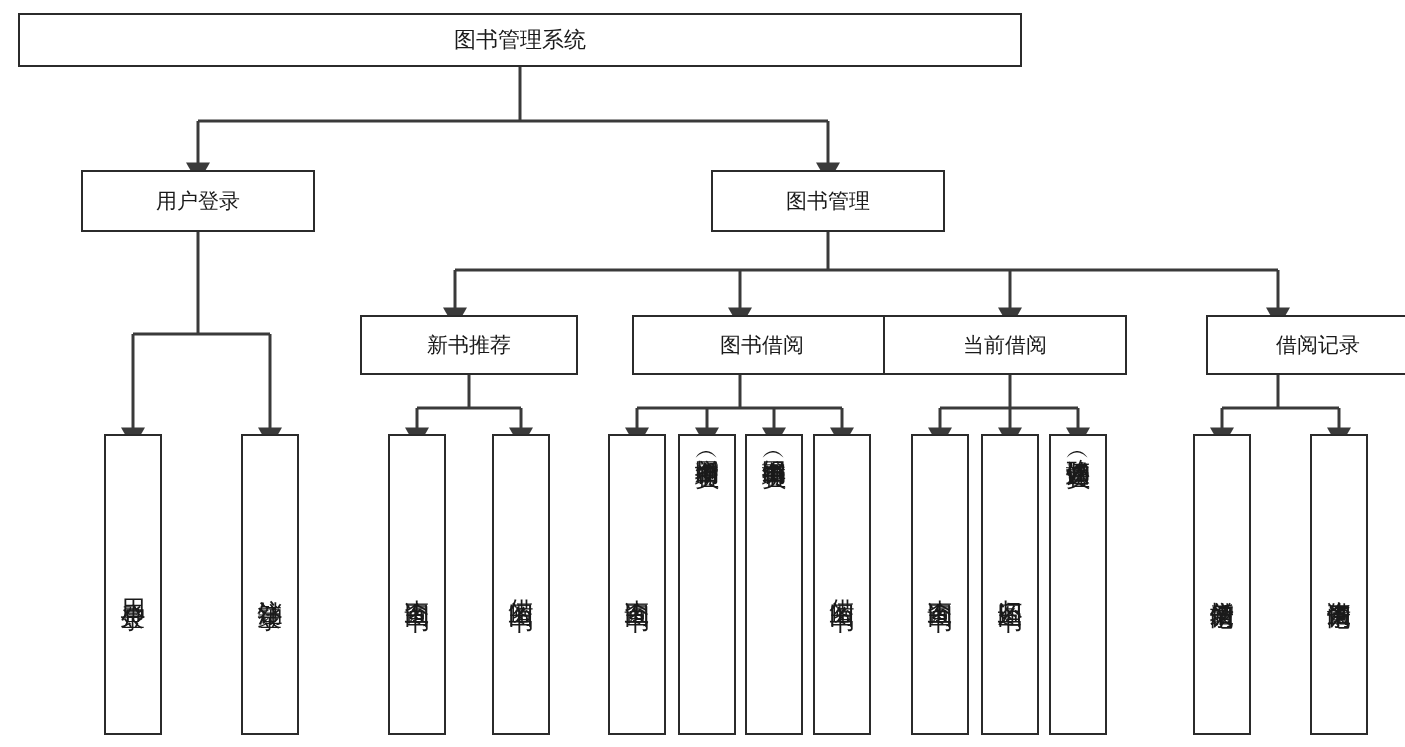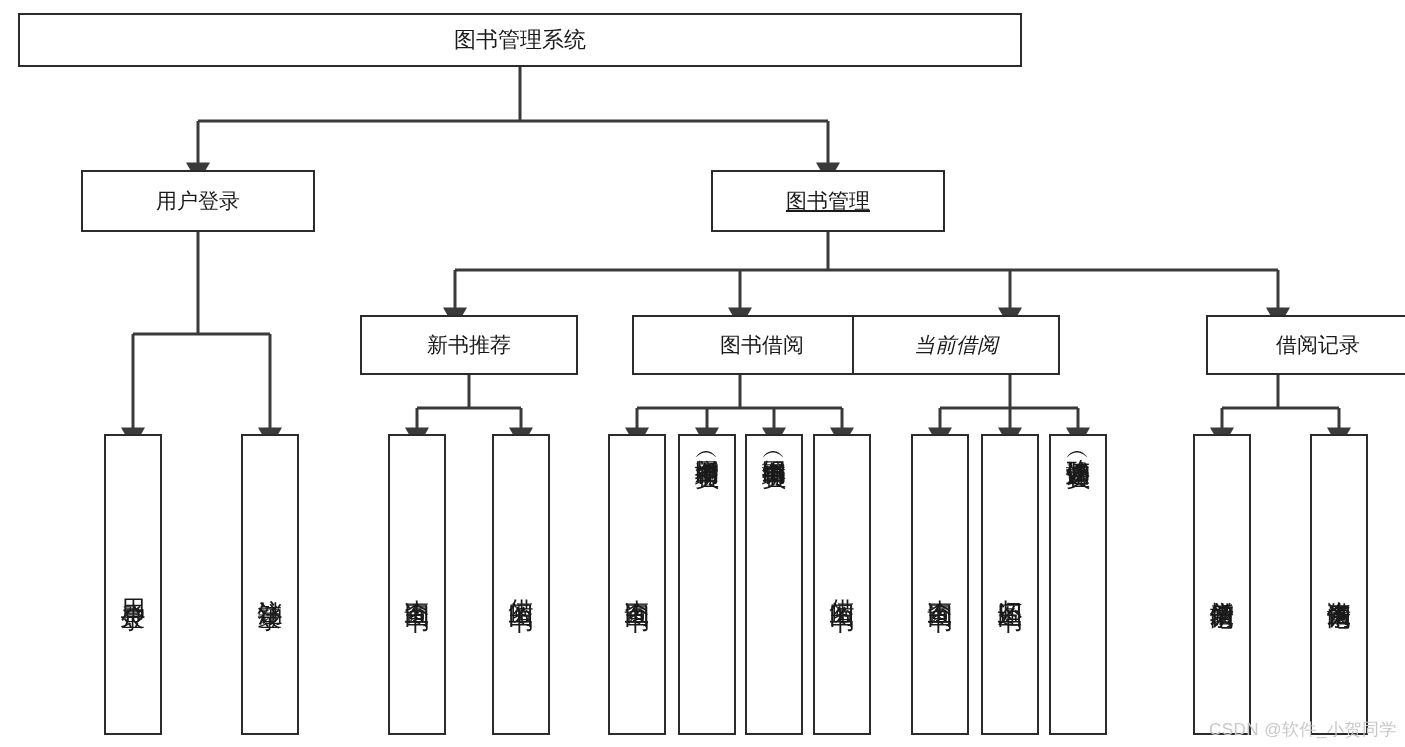--- a/index.html
+++ b/index.html
@@ -138,31 +138,31 @@
     </g>
   </svg>
 
   <div class="node horiz root" style="left:18px; top:13px; width:1004px; height:54px;">
     <span class="node-label">图书管理系统</span>
   </div>
 
   <div class="node horiz" style="left:81px; top:170px; width:234px; height:62px;">
     <span class="node-label">用户登录</span>
   </div>
-  <div class="node horiz" style="left:711px; top:170px; width:234px; height:62px;text-decoration:underline;">
+  <div class="node horiz" style="left:711px; top:170px; width:234px; height:62px;">
     <span class="node-label">图书管理</span>
   </div>
 
   <div class="node horiz" style="left:360px; top:315px; width:218px; height:60px;justify-content:center;">
     <span class="node-label">新书推荐</span>
   </div>
   <div class="node horiz" style="left:632px; top:315px; width:260px; height:60px;">
     <span class="node-label">图书借阅</span>
   </div>
-  <div class="node horiz" style="left:852px; top:315px; width:208px; height:60px;font-style:italic;">
+  <div class="node horiz" style="left:883px; top:315px; width:244px; height:60px;">
     <span class="node-label">当前借阅</span>
   </div>
   <div class="node horiz" style="left:1170px; top:315px; width:224px; height:60px;margin-left:36px;">
     <span class="node-label">借阅记录</span>
   </div>
 
   <div class="node vert" style="left:104px; top:434px; width:58px; height:301px;">
     <span class="node-label">用户登录</span>
   </div>
   <div class="node vert" style="left:241px; top:434px; width:58px; height:301px;">
@@ -199,15 +199,14 @@
     <span class="node-label">确认归还（管理员）</span>
   </div>
 
   <div class="node vert long" style="left:1193px; top:434px; width:58px; height:301px;">
     <span class="node-label">新增借阅记录</span>
   </div>
   <div class="node vert long" style="left:1310px; top:434px; width:58px; height:301px;">
     <span class="node-label">查询借阅记录</span>
   </div>
 
-  <div id="watermark">CSDN @软件_小贺同学</div>
 
 </div>
 
 </body></html>

